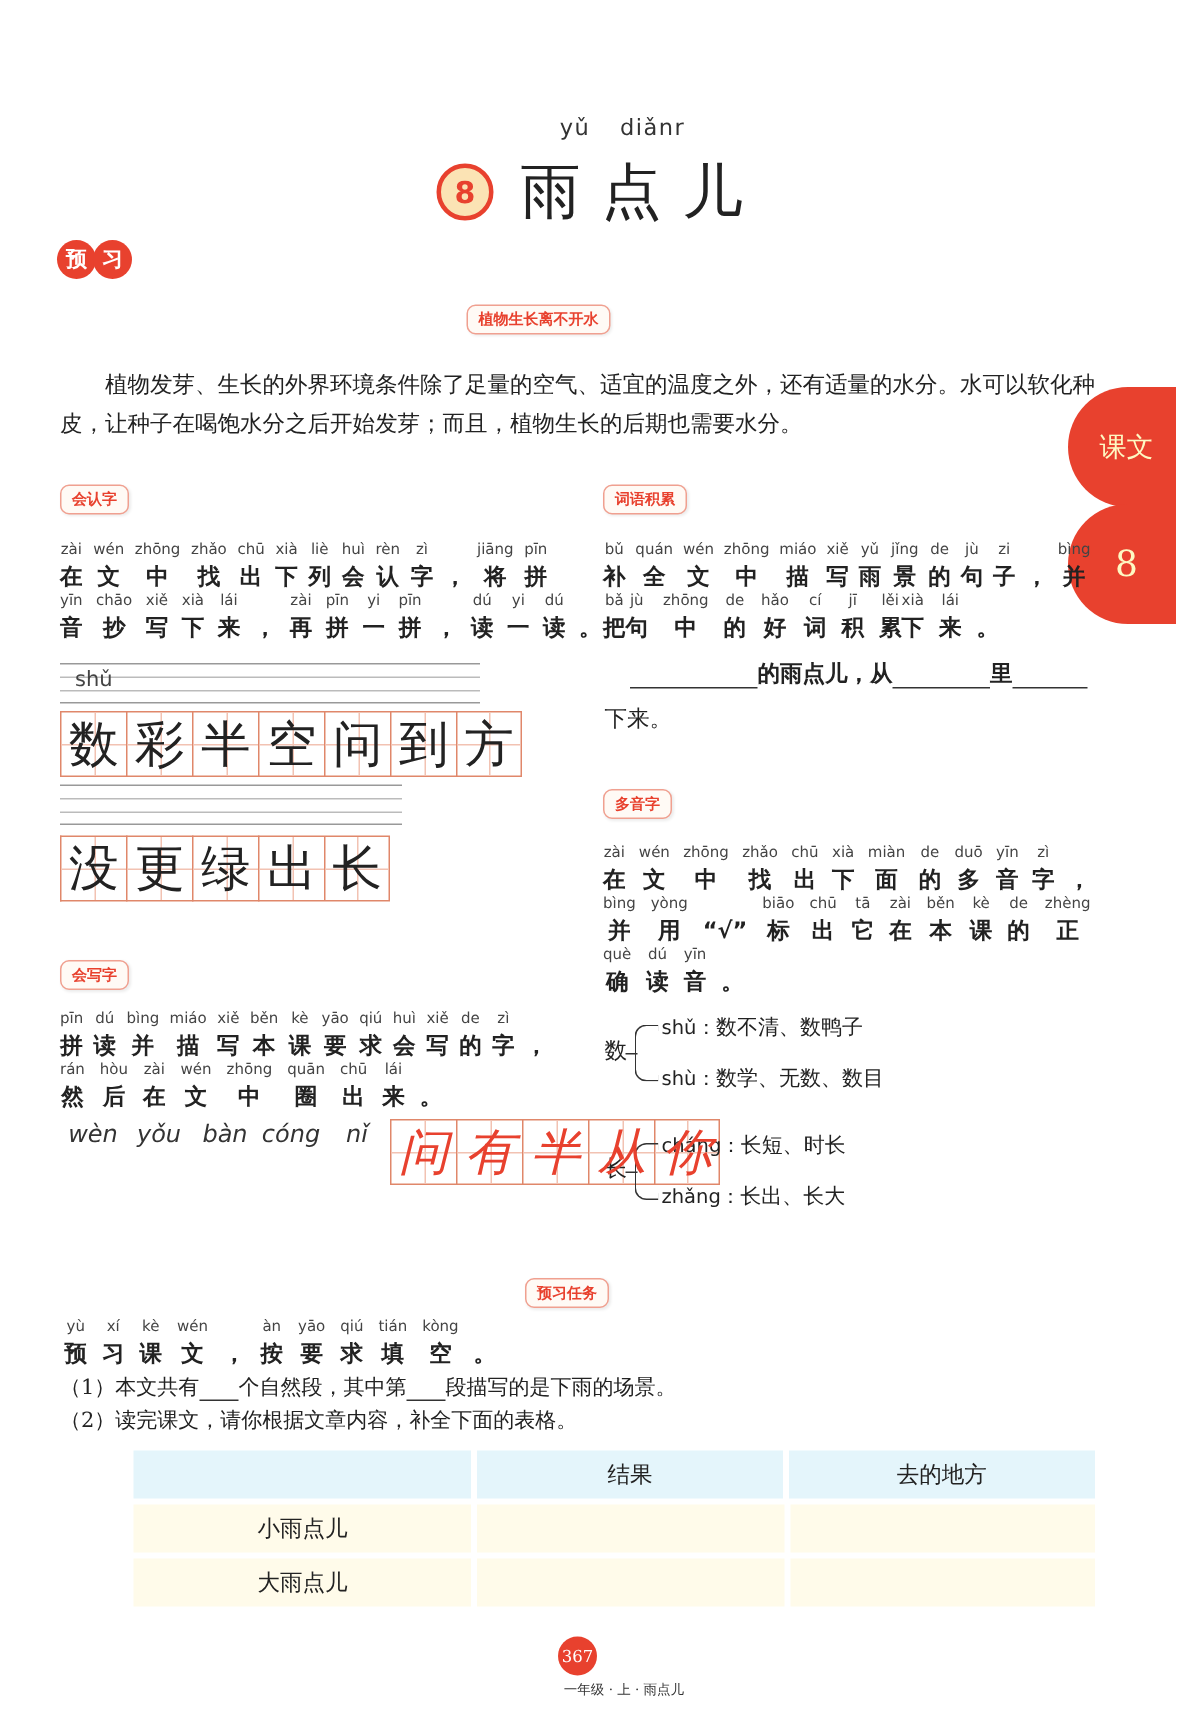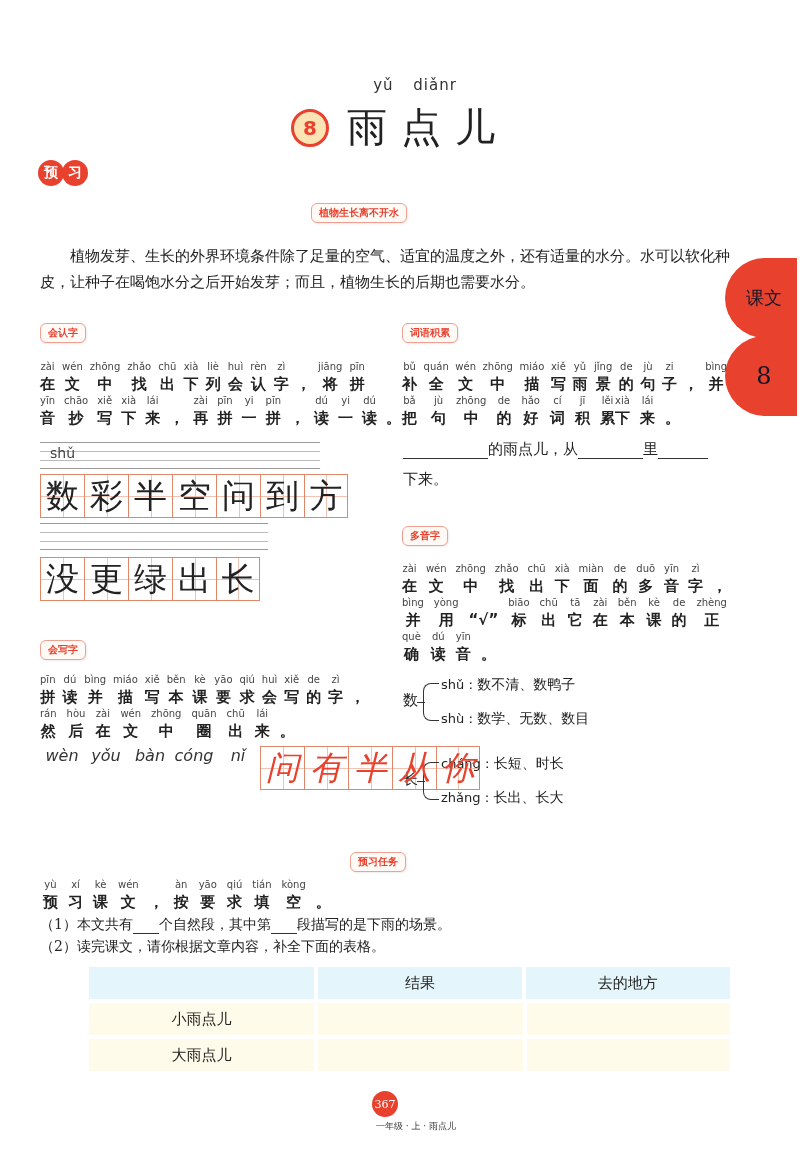--- a/index.html
+++ b/index.html
@@ -17,21 +17,21 @@
   
   .preview-badge { left: 38px; top: 160px; display: flex; }
   .preview-badge span { width: 26px; height: 26px; border-radius: 50%; background: #e8412e; color: #fff; font-family: "DejaVu Sans", sans-serif; font-size: 14px; display: flex; align-items: center; justify-content: center; margin-right: -2px; font-weight: bold; }
 
   
   .label-box { border: 1.5px solid #f0a090; border-radius: 6px; background: #fffaf5; color: #e8412e; font-family: "DejaVu Sans", sans-serif; font-weight: bold; font-size: 10px; padding: 2px 7px; box-shadow: 1px 1px 2px rgba(0,0,0,0.08); }
 
   .intro-para { left: 40px; width: 690px; top: 243px; font-size: 15px; line-height: 26px; text-indent: 30px; color: #222; }
 
   
-  .side-tab { right: 3px; width: 72px; height: 80px; background: #e8412e; border-radius: 40px 0 0 40px; color: #0f172a; display: flex; align-items: center; justify-content: center; }
+  .side-tab { right: 16px; width: 72px; height: 80px; background: #e8412e; border-radius: 40px 0 0 40px; color: #fef9c3; display: flex; align-items: center; justify-content: center; }
   .side-tab.t1 { top: 258px; font-size: 18px; font-family: "DejaVu Serif", serif; padding-left: 6px; }
   .side-tab.t2 { top: 336px; font-size: 24px; font-family: "DejaVu Serif", serif; padding-left: 6px; }
 
   
   .py-block { font-family: "DejaVu Sans", sans-serif; }
   .py-line { display: flex; flex-wrap: nowrap; }
   .py-cell { display: flex; flex-direction: column; align-items: center; }
   .py-cell .py { font-size: 10px; color: #444; height: 14px; line-height: 14px; white-space: nowrap; }
   .py-cell .hz { font-size: 15px; font-weight: bold; color: #222; height: 20px; line-height: 20px; }
 
@@ -439,21 +439,21 @@
       <div class="py-cell">
         <span class="py"></span>
         <span class="hz">，</span>
       </div>
       <div class="py-cell">
         <span class="py">bìng</span>
         <span class="hz">并</span>
       </div>
     </div>
     <div class="py-line" style="justify-content: flex-start;">
-      <div class="py-cell" style="margin-right: 14px; text-align: right;">
+      <div class="py-cell" style="margin-right: 0; text-align: right;">
         <span class="py">bǎ</span>
         <span class="hz">把</span>
       </div>
       <div class="py-cell" style="margin-right: 10px;">
         <span class="py">jù</span>
         <span class="hz">句</span>
       </div>
       <div class="py-cell" style="margin-right: 10px;">
         <span class="py">zhōng</span>
         <span class="hz">中</span>
@@ -485,21 +485,21 @@
       <div class="py-cell" style="margin-right: 10px;">
         <span class="py">lái</span>
         <span class="hz">来</span>
       </div>
       <div class="py-cell" style="margin-right: 10px;">
         <span class="py"></span>
         <span class="hz">。</span>
       </div>
     </div>
   </div>
-<div class="abs fill-text" style="left:403px; top:440px; white-space:nowrap;">
+<div class="abs fill-text" style="left:420px; top:440px; white-space:nowrap;font-weight:bold;">
   <span class="blank" style="width:85px;"></span><span>的雨点儿，从</span><span class="blank" style="width:65px;"></span><span>里</span><span class="blank" style="width:50px;"></span>
 </div>
 <div class="abs fill-text" style="left:403px; top:470px;">下来。</div>
 
 <div class="abs label-box" style="left:402px; top:526px;">多音字</div>
 <div class="abs py-block" style="left:402px; top:562px; width:325px;" id="pp-instr">
     <div class="py-line" style="justify-content: space-between;">
       <div class="py-cell">
         <span class="py">zài</span>
         <span class="hz">在</span>

